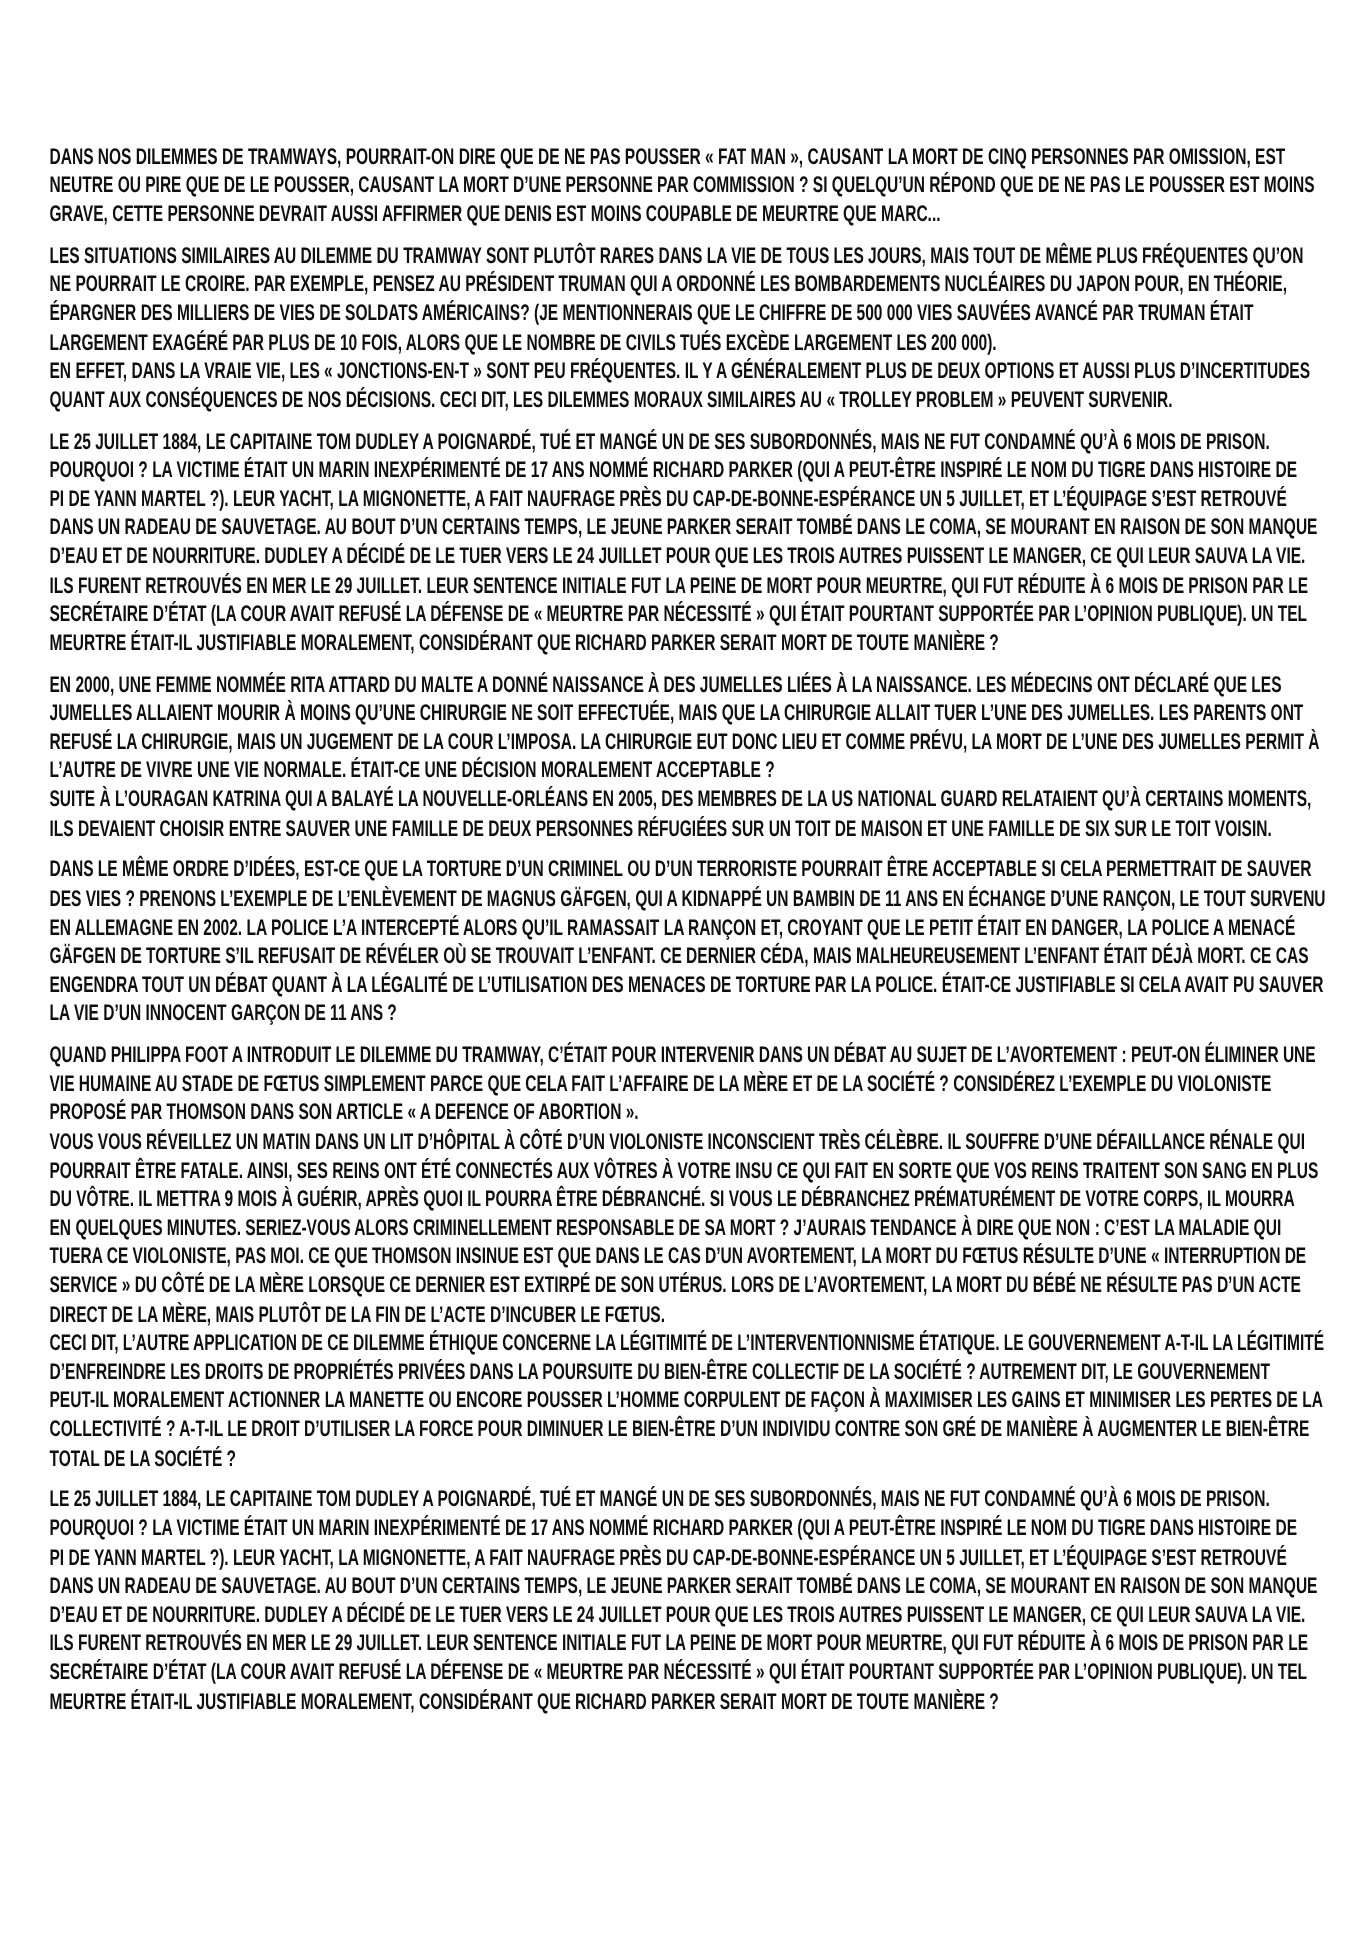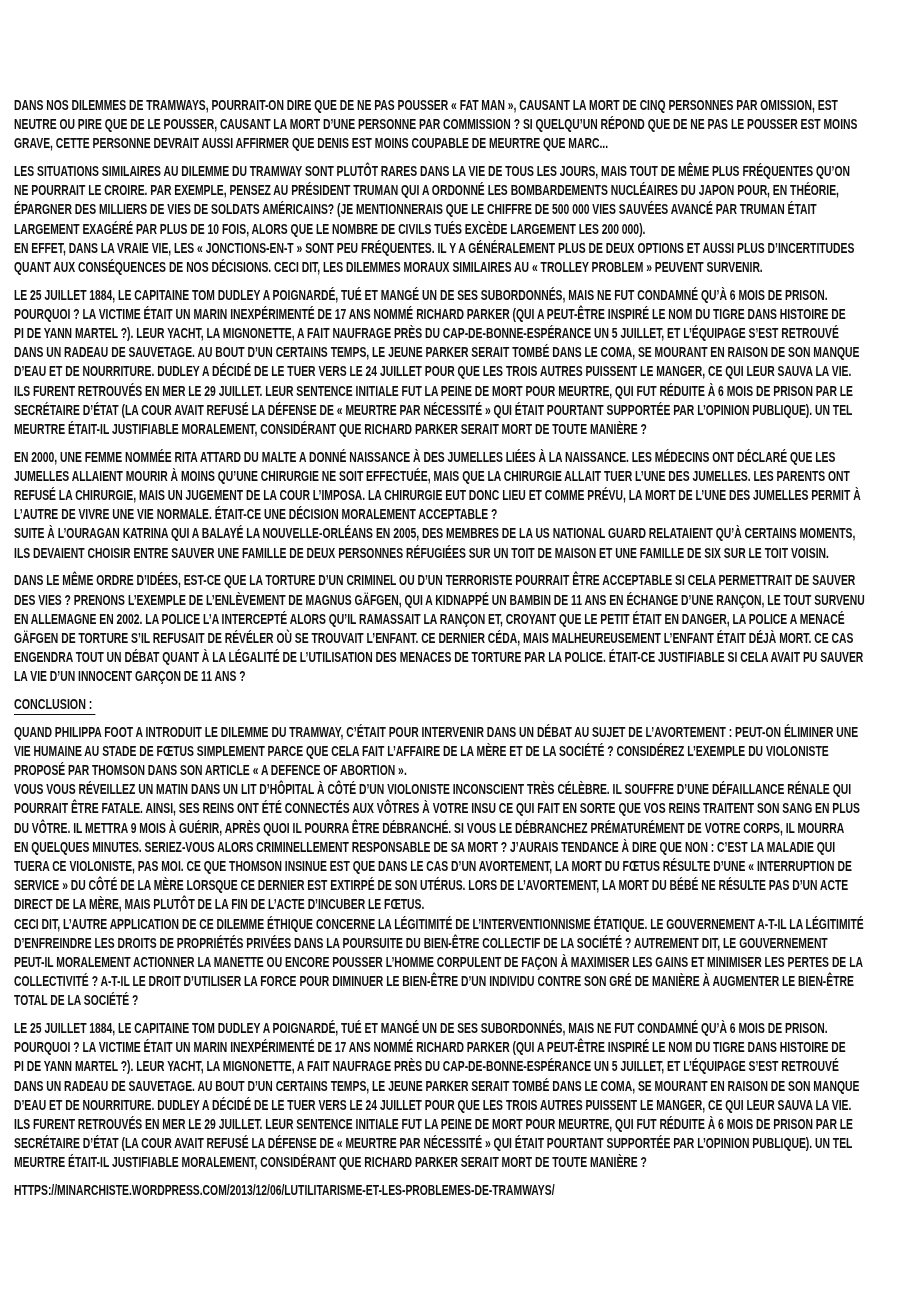--- a/index.html
+++ b/index.html
@@ -8,21 +8,21 @@
     width: 911px;
     height: 1300px;
     background: #ffffff;
     overflow: hidden;
   }
   .page {
     position: relative;
     width: 911px;
     height: 1300px;
     background: #ffffff;
-    padding: 95px 0 0 14px;
+    padding: 95px 0 0 33px;
     box-sizing: border-box;
     font-family: "Liberation Sans", "DejaVu Sans", sans-serif;
     font-weight: bold;
     color: #0f0f0f;
   }
   .block {
     margin: 0 0 8.5px 0;
   }
   .line {
     height: 19.2px;
@@ -81,23 +81,20 @@
       <div class="line">ILS DEVAIENT CHOISIR ENTRE SAUVER UNE FAMILLE DE DEUX PERSONNES RÉFUGIÉES SUR UN TOIT DE MAISON ET UNE FAMILLE DE SIX SUR LE TOIT VOISIN.</div>
     </div>
     <div class="block paragraph">
       <div class="line">DANS LE MÊME ORDRE D’IDÉES, EST-CE QUE LA TORTURE D’UN CRIMINEL OU D’UN TERRORISTE POURRAIT ÊTRE ACCEPTABLE SI CELA PERMETTRAIT DE SAUVER</div>
       <div class="line">DES VIES ? PRENONS L’EXEMPLE DE L’ENLÈVEMENT DE MAGNUS GÄFGEN, QUI A KIDNAPPÉ UN BAMBIN DE 11 ANS EN ÉCHANGE D’UNE RANÇON, LE TOUT SURVENU</div>
       <div class="line">EN ALLEMAGNE EN 2002. LA POLICE L’A INTERCEPTÉ ALORS QU’IL RAMASSAIT LA RANÇON ET, CROYANT QUE LE PETIT ÉTAIT EN DANGER, LA POLICE A MENACÉ</div>
       <div class="line">GÄFGEN DE TORTURE S’IL REFUSAIT DE RÉVÉLER OÙ SE TROUVAIT L’ENFANT. CE DERNIER CÉDA, MAIS MALHEUREUSEMENT L’ENFANT ÉTAIT DÉJÀ MORT. CE CAS</div>
       <div class="line">ENGENDRA TOUT UN DÉBAT QUANT À LA LÉGALITÉ DE L’UTILISATION DES MENACES DE TORTURE PAR LA POLICE. ÉTAIT-CE JUSTIFIABLE SI CELA AVAIT PU SAUVER</div>
       <div class="line">LA VIE D’UN INNOCENT GARÇON DE 11 ANS ?</div>
     </div>
-    <div class="block heading_underlined">
-      <div class="line"><span class="underlined">CONCLUSION : </span></div>
-    </div>
     <div class="block paragraph">
       <div class="line">QUAND PHILIPPA FOOT A INTRODUIT LE DILEMME DU TRAMWAY, C’ÉTAIT POUR INTERVENIR DANS UN DÉBAT AU SUJET DE L’AVORTEMENT : PEUT-ON ÉLIMINER UNE</div>
       <div class="line">VIE HUMAINE AU STADE DE FŒTUS SIMPLEMENT PARCE QUE CELA FAIT L’AFFAIRE DE LA MÈRE ET DE LA SOCIÉTÉ ? CONSIDÉREZ L’EXEMPLE DU VIOLONISTE</div>
       <div class="line">PROPOSÉ PAR THOMSON DANS SON ARTICLE « A DEFENCE OF ABORTION ».</div>
       <div class="line">VOUS VOUS RÉVEILLEZ UN MATIN DANS UN LIT D’HÔPITAL À CÔTÉ D’UN VIOLONISTE INCONSCIENT TRÈS CÉLÈBRE. IL SOUFFRE D’UNE DÉFAILLANCE RÉNALE QUI</div>
       <div class="line">POURRAIT ÊTRE FATALE. AINSI, SES REINS ONT ÉTÉ CONNECTÉS AUX VÔTRES À VOTRE INSU CE QUI FAIT EN SORTE QUE VOS REINS TRAITENT SON SANG EN PLUS</div>
       <div class="line">DU VÔTRE. IL METTRA 9 MOIS À GUÉRIR, APRÈS QUOI IL POURRA ÊTRE DÉBRANCHÉ. SI VOUS LE DÉBRANCHEZ PRÉMATURÉMENT DE VOTRE CORPS, IL MOURRA</div>
       <div class="line">EN QUELQUES MINUTES. SERIEZ-VOUS ALORS CRIMINELLEMENT RESPONSABLE DE SA MORT ? J’AURAIS TENDANCE À DIRE QUE NON : C’EST LA MALADIE QUI</div>
       <div class="line">TUERA CE VIOLONISTE, PAS MOI. CE QUE THOMSON INSINUE EST QUE DANS LE CAS D’UN AVORTEMENT, LA MORT DU FŒTUS RÉSULTE D’UNE « INTERRUPTION DE</div>
       <div class="line">SERVICE » DU CÔTÉ DE LA MÈRE LORSQUE CE DERNIER EST EXTIRPÉ DE SON UTÉRUS. LORS DE L’AVORTEMENT, LA MORT DU BÉBÉ NE RÉSULTE PAS D’UN ACTE</div>
@@ -111,16 +108,13 @@
     <div class="block paragraph">
       <div class="line">LE 25 JUILLET 1884, LE CAPITAINE TOM DUDLEY A POIGNARDÉ, TUÉ ET MANGÉ UN DE SES SUBORDONNÉS, MAIS NE FUT CONDAMNÉ QU’À 6 MOIS DE PRISON.</div>
       <div class="line">POURQUOI ? LA VICTIME ÉTAIT UN MARIN INEXPÉRIMENTÉ DE 17 ANS NOMMÉ RICHARD PARKER (QUI A PEUT-ÊTRE INSPIRÉ LE NOM DU TIGRE DANS HISTOIRE DE</div>
       <div class="line">PI DE YANN MARTEL ?). LEUR YACHT, LA MIGNONETTE, A FAIT NAUFRAGE PRÈS DU CAP-DE-BONNE-ESPÉRANCE UN 5 JUILLET, ET L’ÉQUIPAGE S’EST RETROUVÉ</div>
       <div class="line">DANS UN RADEAU DE SAUVETAGE. AU BOUT D’UN CERTAINS TEMPS, LE JEUNE PARKER SERAIT TOMBÉ DANS LE COMA, SE MOURANT EN RAISON DE SON MANQUE</div>
       <div class="line">D’EAU ET DE NOURRITURE. DUDLEY A DÉCIDÉ DE LE TUER VERS LE 24 JUILLET POUR QUE LES TROIS AUTRES PUISSENT LE MANGER, CE QUI LEUR SAUVA LA VIE.</div>
       <div class="line">ILS FURENT RETROUVÉS EN MER LE 29 JUILLET. LEUR SENTENCE INITIALE FUT LA PEINE DE MORT POUR MEURTRE, QUI FUT RÉDUITE À 6 MOIS DE PRISON PAR LE</div>
       <div class="line">SECRÉTAIRE D’ÉTAT (LA COUR AVAIT REFUSÉ LA DÉFENSE DE « MEURTRE PAR NÉCESSITÉ » QUI ÉTAIT POURTANT SUPPORTÉE PAR L’OPINION PUBLIQUE). UN TEL</div>
       <div class="line">MEURTRE ÉTAIT-IL JUSTIFIABLE MORALEMENT, CONSIDÉRANT QUE RICHARD PARKER SERAIT MORT DE TOUTE MANIÈRE ?</div>
     </div>
-    <div class="block link">
-      <div class="line">HTTPS://MINARCHISTE.WORDPRESS.COM/2013/12/06/LUTILITARISME-ET-LES-PROBLEMES-DE-TRAMWAYS/</div>
-    </div>
   </main>
 
 </body></html>

